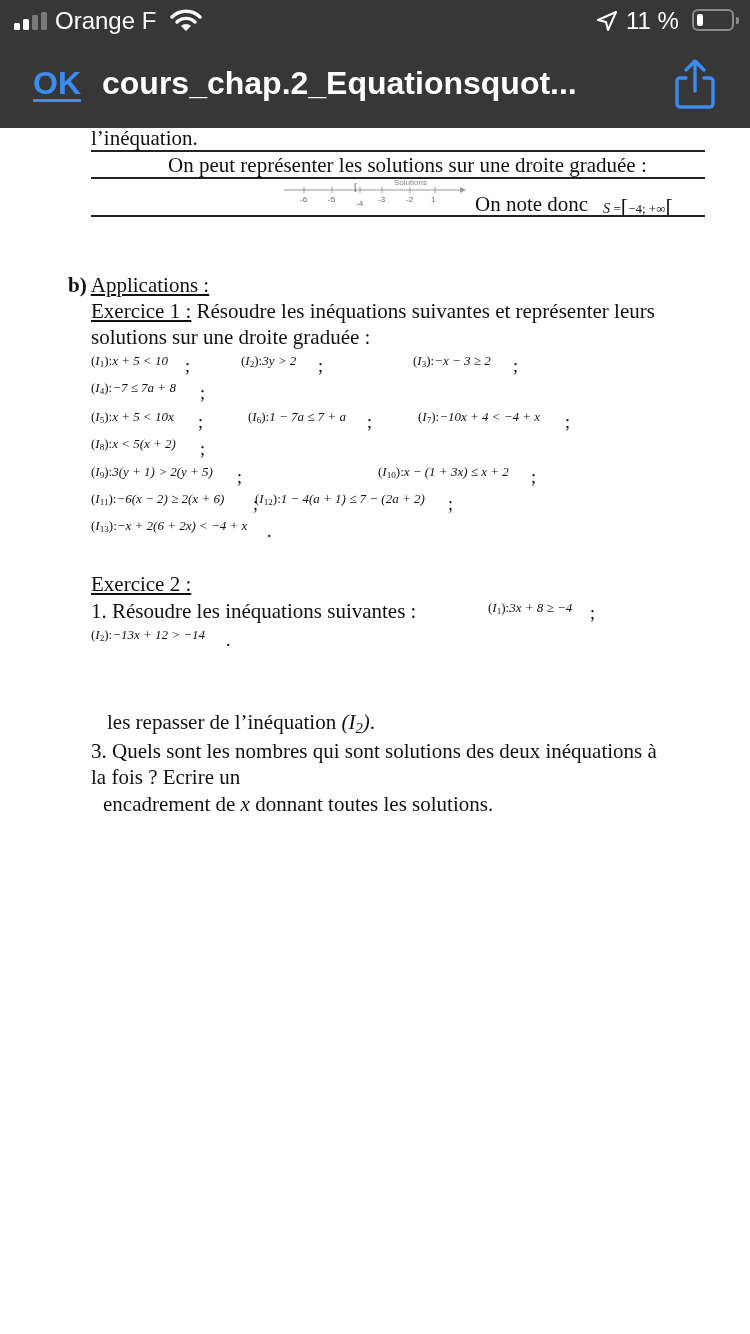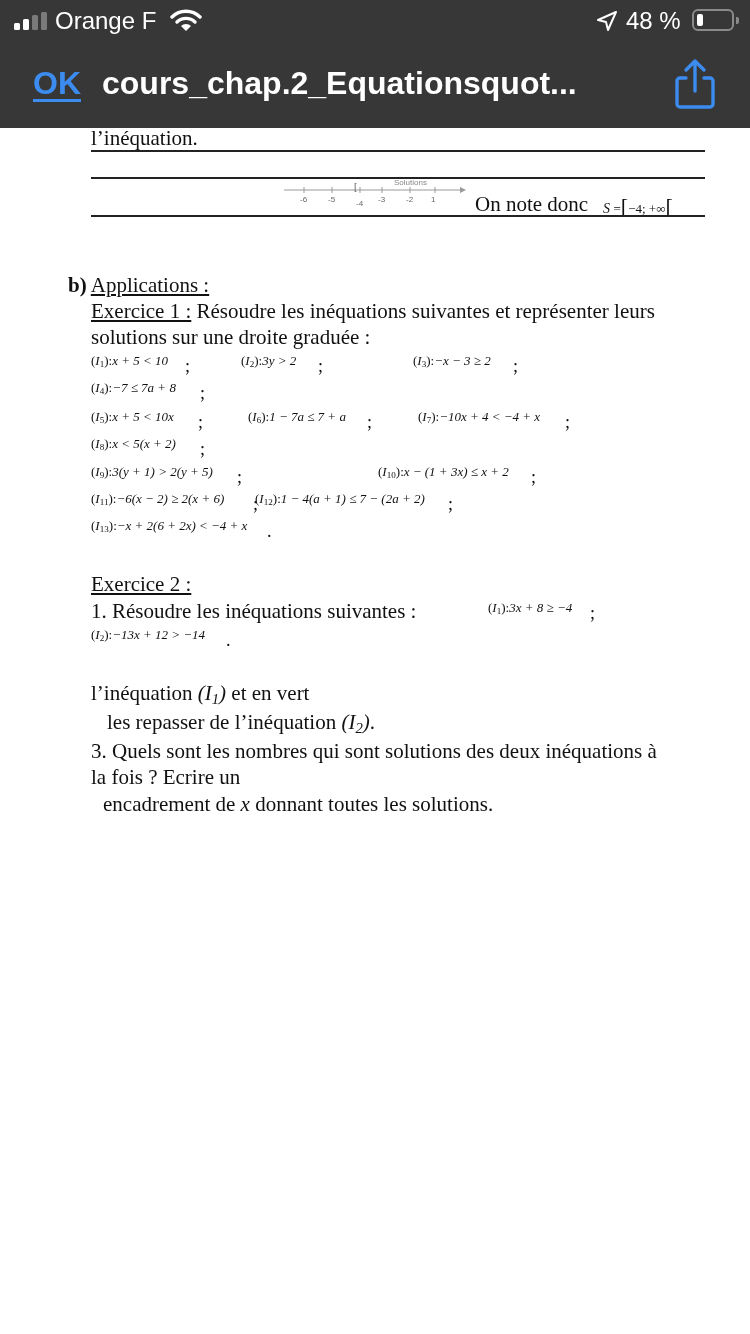--- a/index.html
+++ b/index.html
@@ -44,20 +44,21 @@
   .sset .big { font-size: 22px; font-style: normal; }
   .sset .sm { font-style: normal; font-size: 13px; }
 </style>
 </head>
 <body>
 
 <div class="doc">
 
   <div class="t" style="left:91px;top:125px;">l’inéquation.</div>
   <div class="hr" style="top:150px;"></div>
+  <div class="t" style="left:168px;top:152px;">On peut représenter les solutions sur une droite graduée :</div>
   <div class="hr" style="top:177px;"></div>
 
   <svg class="numline" viewBox="0 0 190 30">
     <text x="112" y="7" font-size="8" fill="#888" font-family="Liberation Sans, sans-serif">Solutions</text>
     <line x1="2" y1="12" x2="178" y2="12" stroke="#999" stroke-width="1"></line>
     <polygon points="178,9 184,12 178,15" fill="#999"></polygon>
     <g id="nl-ticks">
         <line x1="22" x2="22" y1="9" y2="15" stroke="#999"></line>
         <text x="18" y="24" font-size="8" fill="#666" font-family="Liberation Sans, sans-serif">-6</text>
         <line x1="50" x2="50" y1="9" y2="15" stroke="#999"></line>
@@ -120,21 +121,20 @@
 
   <div class="t u" style="left:91px;top:571px;">Exercice 2 :</div>
   <div class="t" style="left:91px;top:598px;">1. Résoudre les inéquations suivantes :</div>
   <div id="ex2-ineqs">
       <div class="math" style="left: 488px; top: 600px;"><span class="n">(</span>I<sub class="n">1</sub><span class="n">)</span><span class="n">:</span><span>3x + 8 ≥ −4</span></div>
       <div class="semi" style="left: 590px; top: 604px;">;</div>
       <div class="math" style="left: 91px; top: 627px;"><span class="n">(</span>I<sub class="n">2</sub><span class="n">)</span><span class="n">:</span><span>−13x + 12 &gt; −14</span></div>
       <div class="semi" style="left: 226px; top: 631px;">.</div>
     </div>
 
-  <div class="t" style="left:91px;top:680px;"><span>l’inéquation </span><i><span>(I</span><sub>1</sub><span>)</span></i><span> et en vert</span></div>
   <div class="t" style="left:107px;top:709px;"><span>les repasser de l’inéquation </span><i><span>(I</span><sub>2</sub><span>)</span></i><span>.</span></div>
 
   <div class="t" style="left:91px;top:738px;">3. Quels sont les nombres qui sont solutions des deux inéquations à</div>
   <div class="t" style="left:91px;top:764px;">la fois ? Ecrire un</div>
   <div class="t" style="left:103px;top:791px;"><span>encadrement de </span><i>x</i><span> donnant toutes les solutions.</span></div>
 </div>
 
 <div class="chrome">
   <div class="status">
     <div class="sig">
@@ -145,21 +145,21 @@
     </div>
     <div class="carrier">Orange F</div>
     <svg class="wifi" viewBox="0 0 32 24">
       <path d="M2 8 A20 20 0 0 1 30 8" fill="none" stroke="#fff" stroke-width="3.4" stroke-linecap="round"></path>
       <path d="M7 13 A13 13 0 0 1 25 13" fill="none" stroke="#fff" stroke-width="3.4" stroke-linecap="round"></path>
       <path d="M16 22 L11 17 A7 7 0 0 1 21 17 Z" fill="#fff"></path>
     </svg>
     <svg class="loc" viewBox="0 0 22 22">
       <path d="M20 2 L2 10 L10 12 L12 20 Z" fill="none" stroke="#fff" stroke-width="2" stroke-linejoin="round"></path>
     </svg>
-    <div class="batt-pct">48 %</div>
+    <div class="batt-pct">11 %</div>
     <div class="battery">
         <div class="lvl"></div>
         <div class="nub"></div>
       </div>
   </div>
 
   <div class="navbar">
     <div class="ok-btn">OK</div>
     <div class="doc-title">cours_chap.2_Equationsquot...</div>
     <svg class="share-btn" viewBox="0 0 46 52">

